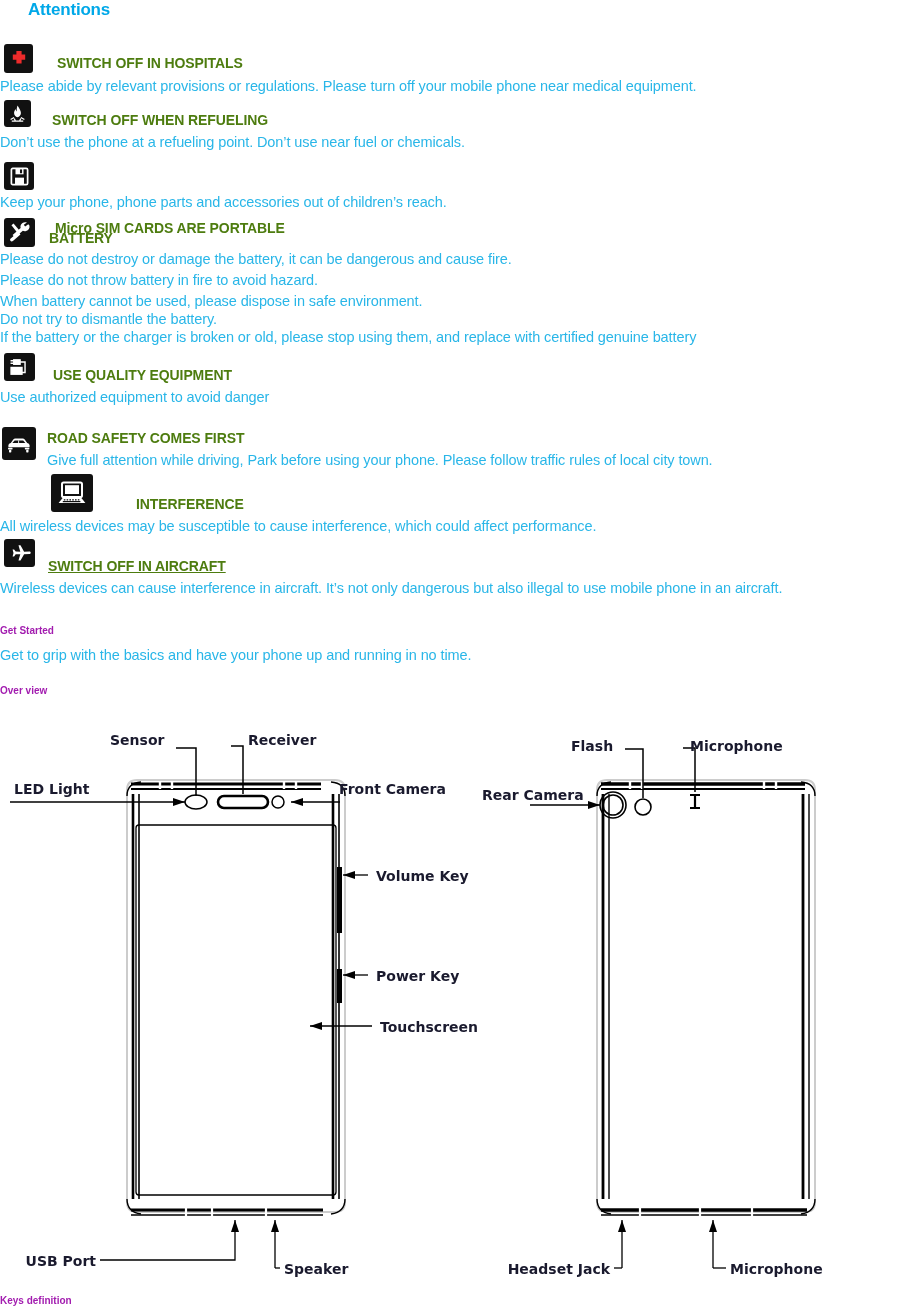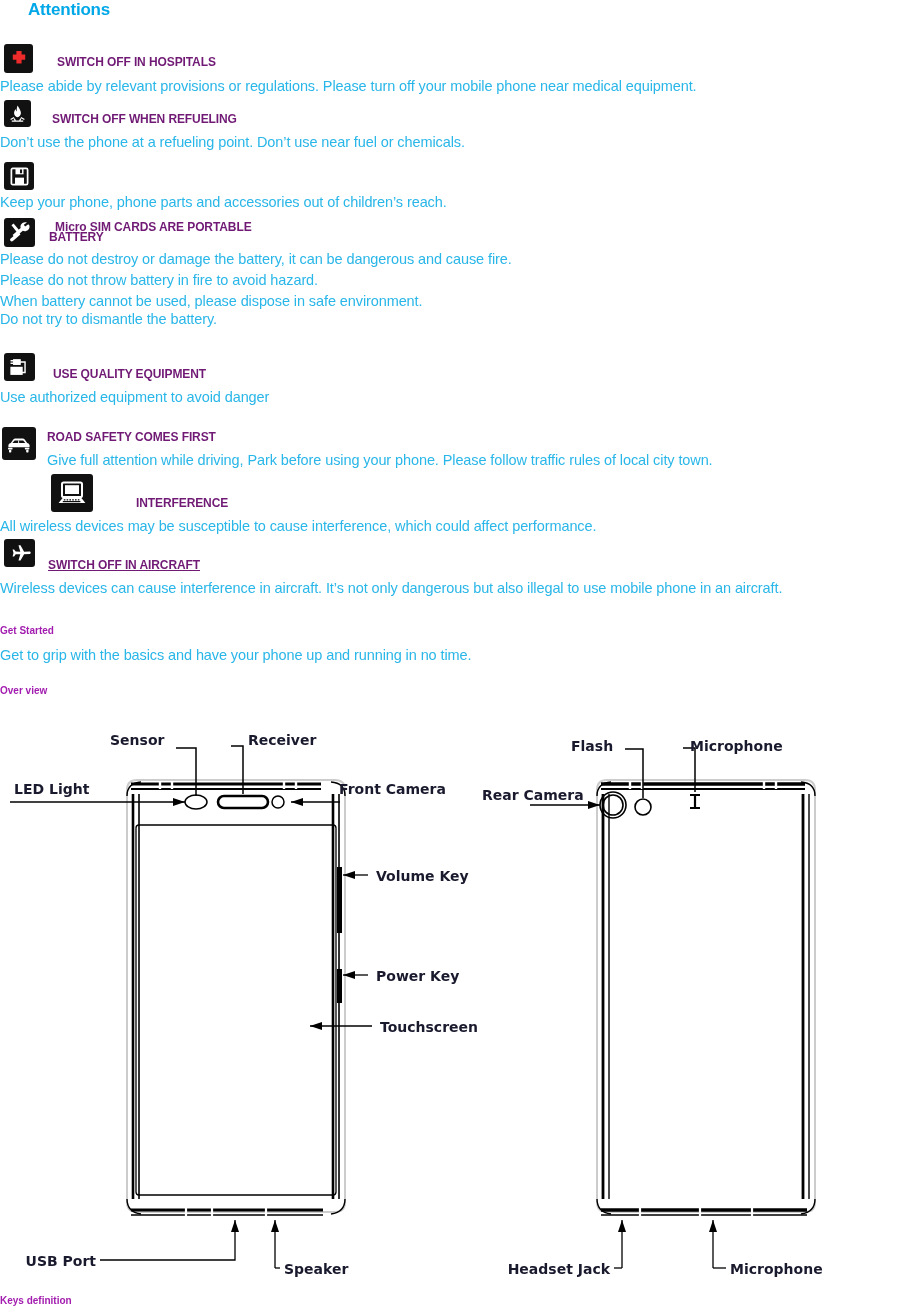--- a/index.html
+++ b/index.html
@@ -34,23 +34,23 @@
     position: absolute;
     color: #a21caf;
     font-weight: bold;
     font-size: 10px;
     white-space: nowrap;
   }
 
   
   .att-title {
     position: absolute;
-    color: #701a75;
+    color: #4d7c0f;
     font-weight: bold;
-    font-size: 12px;
+    font-size: 14px;
     white-space: nowrap;
     letter-spacing: -0.1px;
   }
   .att-body {
     position: absolute;
     color: #29b6e8;
     font-size: 14.5px;
     white-space: nowrap;
     letter-spacing: -0.1px;
   }
@@ -125,20 +125,21 @@
         <path d="M2.6 16.8 l7.4 -6.2 l1.9 2.2 l-7.2 6.3 c-0.7 0.6 -1.9 0.5 -2.4 -0.2 c-0.5 -0.7 -0.4 -1.6 0.3 -2.1 z"></path>
         <path d="M19.4 3.2 l-3.0 2.1 l-1.3 -1.7 l3.0 -2.2 c-2.4 -0.9 -5.0 0.2 -5.9 2.4 c-0.4 1.0 -0.4 2.0 -0.1 2.9 l-7.7 6.6 l2.2 2.6 l7.6 -6.6 c0.9 0.5 2.0 0.6 3.1 0.3 c2.4 -0.7 3.8 -3.1 3.2 -5.4 z"></path>
       </g>
     </svg>
   </div>
   <div class="att-title" style="left:49px; top:230px;">BATTERY</div>
   <div class="att-body" style="left:0px; top:251px;">Please do not destroy or damage the battery, it can be dangerous and cause fire.</div>
   <div class="att-body" style="left:0px; top:293px;">When battery cannot be used, please dispose in safe environment.</div>
   <div class="att-body" style="left:0px; top:272px;">Please do not throw battery in fire to avoid hazard.</div>
   <div class="att-body" style="left:0px; top:311px;">Do not try to dismantle the battery.</div>
+  <div class="att-body" style="left:0px; top:329px;">If the battery or the charger is broken or old, please stop using them, and replace with certified genuine battery</div>
 
   <div class="icon-tile" style="left:4px; top:353px; width:31px; height:28px;">
     <svg width="23" height="21" viewBox="0 0 24 22">
       <g fill="none" stroke="#ffffff" stroke-width="1.5">
         <rect x="3.2" y="11.0" width="11.4" height="7.0" fill="#ffffff"></rect>
         <rect x="6.0" y="3.0" width="6.6" height="4.6" fill="#ffffff"></rect>
         <path d="M12.6 5.3 h5.2 v11.0 h-4.0"></path>
         <path d="M2.6 3.9 h3.4 M2.6 6.6 h3.4"></path>
       </g>
     </svg>

